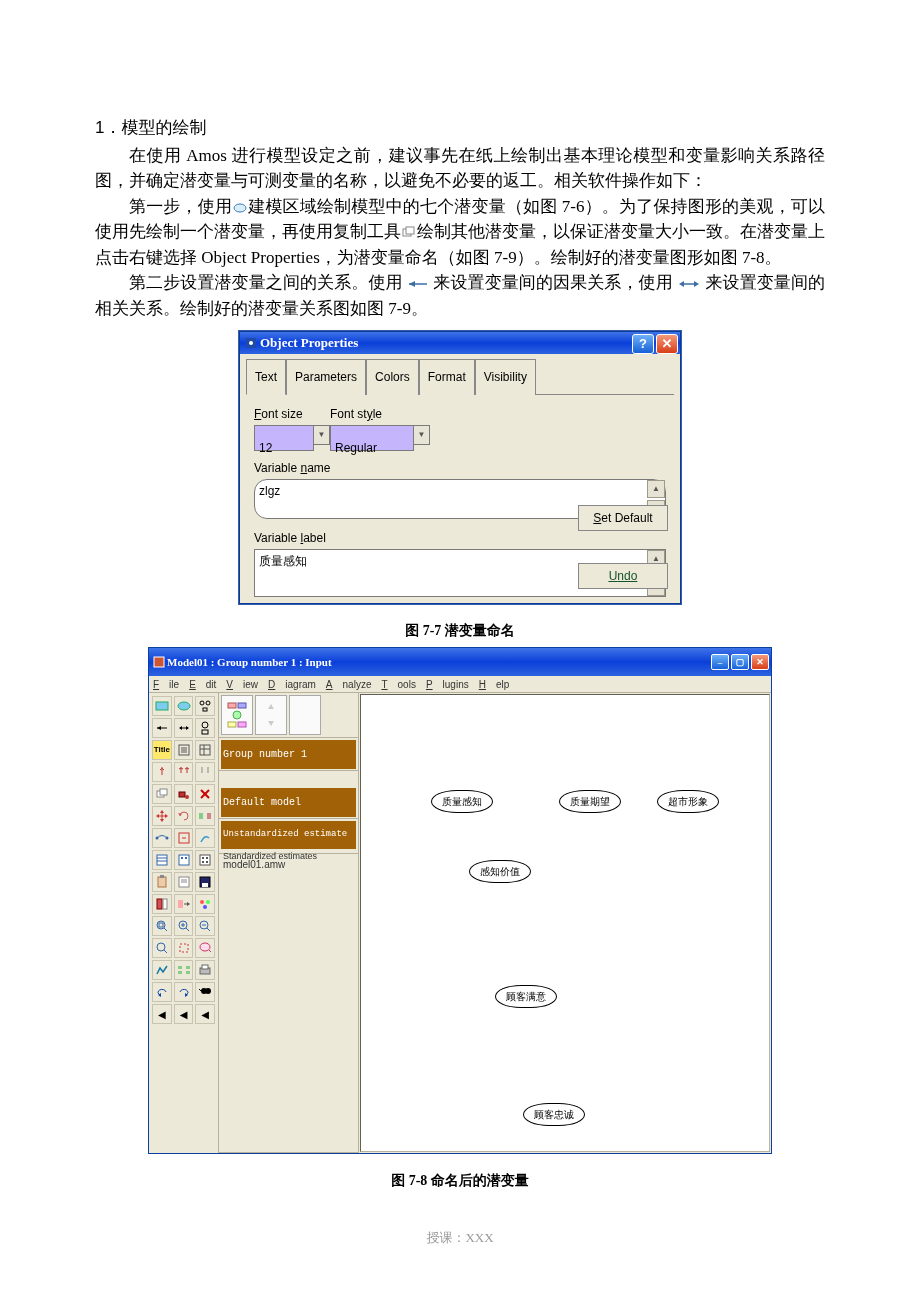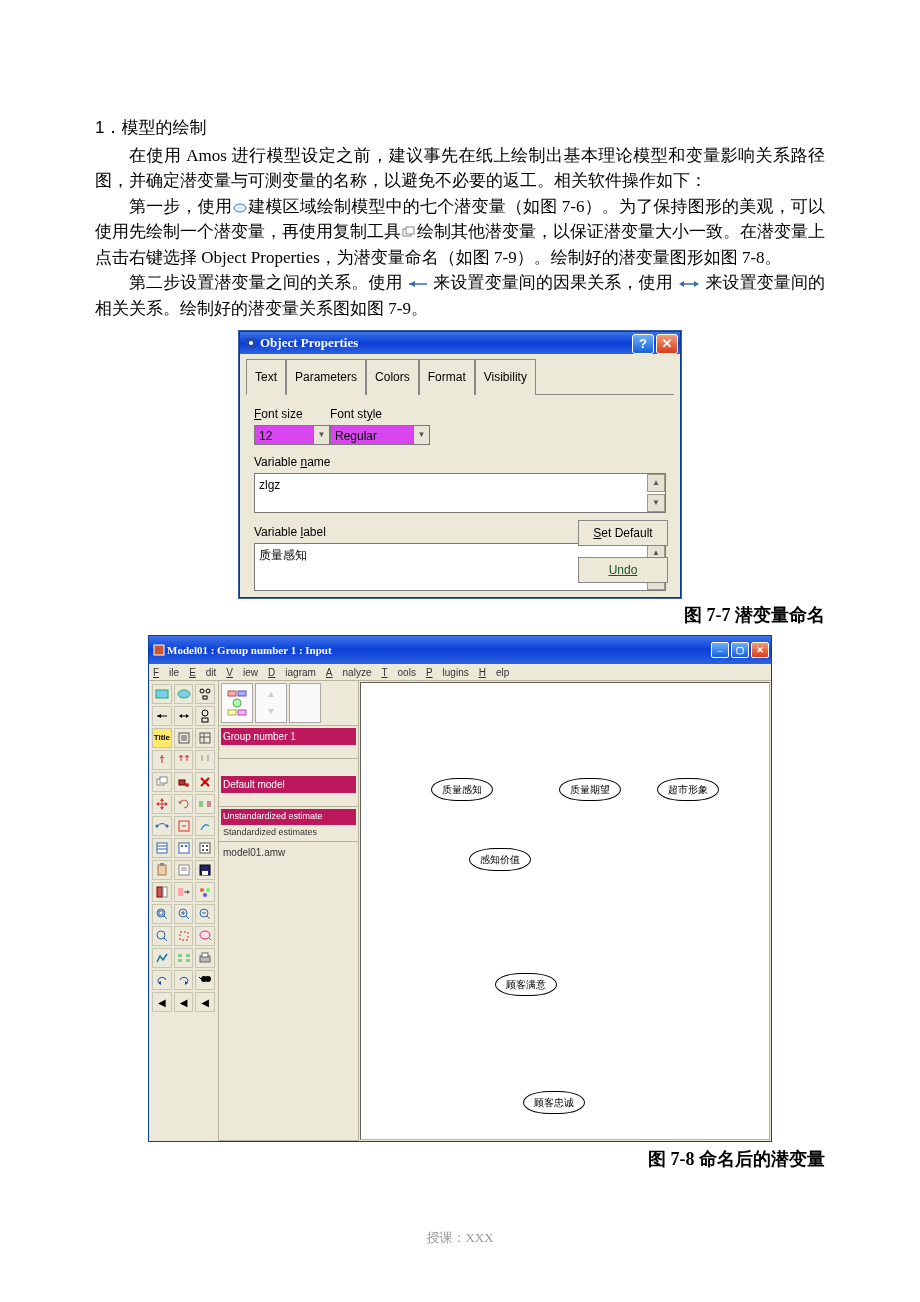--- a/index.html
+++ b/index.html
@@ -1,67 +1,67 @@
 <!DOCTYPE html>
 <html><head>
 <meta charset="utf-8">
 <style>
   body{margin:0;background:#fff;font-family:"Times New Roman","SimSun","宋体",serif;color:#000;}
   .page{width:920px;min-height:1302px;margin:0 auto;position:relative;padding:115px 95px 0 95px;box-sizing:border-box;font-size:17px;line-height:1.5;}
   .heading{font-family:"SimHei","Microsoft YaHei",sans-serif;font-size:17px;margin-bottom:2px;}
   p{margin:0;text-align:justify;}
   .indent{text-indent:2em;}
   .inline-icon{display:inline-block;vertical-align:-2px;}
-  .caption{text-align:right;font-family:"SimSun",serif;font-weight:bold;font-size:18px;margin-top:4px;}
+  .caption{text-align:center;font-family:"SimSun",serif;font-weight:bold;font-size:14px;margin-top:16px;}
   .footer{position:absolute;bottom:55px;left:0;width:100%;text-align:center;font-size:13px;color:#9a9a9a;}
   
   .dialog{width:440px;margin:10px auto 2px;border:1px solid #083a9a;box-shadow:0 0 0 1px #3b5ea8;font-family:Tahoma,"SimSun",sans-serif;font-size:12px;background:#ece9d8;position:relative;}
   .titlebar{height:22px;background:linear-gradient(#3f74e8,#0a3fd9 50%,#2d63e0);color:#fff;font-family:"SimSun","宋体",serif;font-weight:bold;font-size:13px;line-height:22px;padding-left:4px;display:flex;align-items:center;}
   .titlebar .ttext{flex:1;padding-left:2px;}
   .tbtn{width:20px;height:18px;margin:2px 2px 0 0;border:1px solid #fff;border-radius:3px;display:flex;align-items:center;justify-content:center;font-weight:bold;font-family:Arial;color:#fff;}
   .tbtn.help{background:linear-gradient(#6fb0f8,#1661d8);}
   .tbtn.close{background:linear-gradient(#f59a7a,#d83e18);}
   .tabs{display:flex;padding:4px 6px 0 6px;font-size:12px;color:#000;}
   .tab{padding:8px 8px;border:1px solid #888;border-bottom:none;background:#ece9d8;margin-right:0;position:relative;top:1px;}
   .tab.active{background:#ece9d8;border-bottom:1px solid #ece9d8;z-index:2;}
   .tabline{height:1px;background:#888;margin:0 6px;}
   .formarea{padding:10px 14px 6px 14px;}
   .row2{display:flex;margin-bottom:4px;}
   .lbl{font-size:12px;margin-bottom:2px;}
   .lbl .ul{text-decoration:underline;}
-  .txtbox{background:#d946ef;border:1px solid #7a7a7a;height:20px;padding:0 4px;font-size:12px;line-height:20px;box-sizing:border-box;}
+  .txtbox{background:#c4b5fd;border:1px solid #7a7a7a;height:20px;padding:12px 4px;font-size:12px;line-height:20px;box-sizing:border-box;}
   .combo{display:flex;}
   .combo .txtbox{width:60px;}
   .combo .dd{width:16px;height:20px;border:1px solid #7a7a7a;border-left:none;background:#e8e4d6;display:flex;align-items:center;justify-content:center;box-sizing:border-box;}
   .multiline{background:#fff;border:1px solid #7a7a7a;height:36px;padding:2px 4px;font-size:12px;position:relative;}
   .scrollbtn{position:absolute;right:0;width:16px;height:16px;background:#e6e2d4;border:1px solid #9e9a86;display:flex;align-items:center;justify-content:center;}
   .scrollbtn.up{top:0;}
   .scrollbtn.down{bottom:0;}
-  .sidebtns{position:absolute;right:12px;bottom:14px;display:flex;flex-direction:column;gap:11px;}
+  .sidebtns{position:absolute;right:12px;bottom:14px;display:flex;flex-direction:column;gap:32px;}
   .winbtn{width:88px;height:24px;border:1px solid #888;background:#ece9d8;font-size:12px;display:flex;align-items:center;justify-content:center;}
   .winbtn .ul{text-decoration:underline;}
   .formarea-rel{position:relative;}
   
   .amos{width:622px;margin:6px auto 0;border:1px solid #0a3fa0;font-family:Tahoma,sans-serif;font-size:10px;}
   .amos .titlebar{height:28px;font-size:11px;}
   .amos .ttext{font-family:"SimSun",serif;}
   .amos .winbtns{display:flex;margin-right:2px;}
   .amos .wbtn{width:16px;height:14px;margin-left:2px;border:1px solid #fff;border-radius:2px;display:flex;align-items:center;justify-content:center;font-size:9px;font-weight:bold;color:#fff;}
   .wbtn.closebg{background:linear-gradient(#f59a7a,#d83e18);}
   .wbtn.min,.wbtn.max{background:linear-gradient(#6fb0f8,#1661d8);}
   .menubar{height:16px;background:#ece9d8;border-bottom:1px solid #b6b29e;display:flex;align-items:center;padding-left:4px;color:#333;}
   .menubar span{margin-right:10px;}
   .menubar .ul{text-decoration:underline;}
   .amos-body{display:flex;height:460px;background:#ece9d8;}
   .toolbox{width:70px;border-right:1px solid #b6b29e;padding:2px;box-sizing:border-box;}
   .toolrow{display:flex;}
   .tool{width:20px;height:18px;margin:1px;border:1px solid #c8c4b2;background:#ece9d8;display:flex;align-items:center;justify-content:center;font-size:10px;}
   .midpanel{width:140px;border-right:1px solid #b6b29e;display:flex;flex-direction:column;box-sizing:border-box;}
   .midbox{border-bottom:1px solid #b6b29e;padding:2px;font-size:10px;}
-  .selrow{background:#be185d;color:#fff;padding:1px 2px;}
+  .selrow{background:#a16207;color:#fff;padding:7px 2px;font-family:Liberation Mono, monospace;}
   .plainrow{padding:1px 2px;color:#333;}
   .canvas{flex:1;background:#fff;border:1px inset #b6b29e;position:relative;margin:1px;}
   .latent{position:absolute;border:1px solid #000;border-radius:50%/60%;padding:3px 10px;font-size:10px;font-family:"SimSun",serif;background:#fff;white-space:nowrap;}
   svg.arr{vertical-align:middle;}
   .chev{font-size:8px;color:#555;}
 </style>
 </head>
 <body>
 
 <div class="page">
@@ -126,21 +126,21 @@
           <div class="lbl">Font st<span class="ul">y</span>le</div>
           <div class="combo">
             <div class="txtbox" style="width:84px;">Regular</div>
             <div class="dd">
                 <span class="chev">▼</span>
               </div>
           </div>
         </div>
       </div>
       <div class="lbl" style="margin-top:8px;">Variable <span class="ul">n</span>ame</div>
-      <div class="multiline" style="height:34px;">
+      <div class="multiline" style="height:34px;border-radius:13px;">
         <span>zlgz</span>
         <div class="scrollbtn up">
             <span class="chev">▲</span>
           </div>
         <div class="scrollbtn down">
             <span class="chev">▼</span>
           </div>
       </div>
       <div class="lbl" style="margin-top:10px;">Variable <span class="ul">l</span>abel</div>
       <div class="multiline" style="height:42px;">

